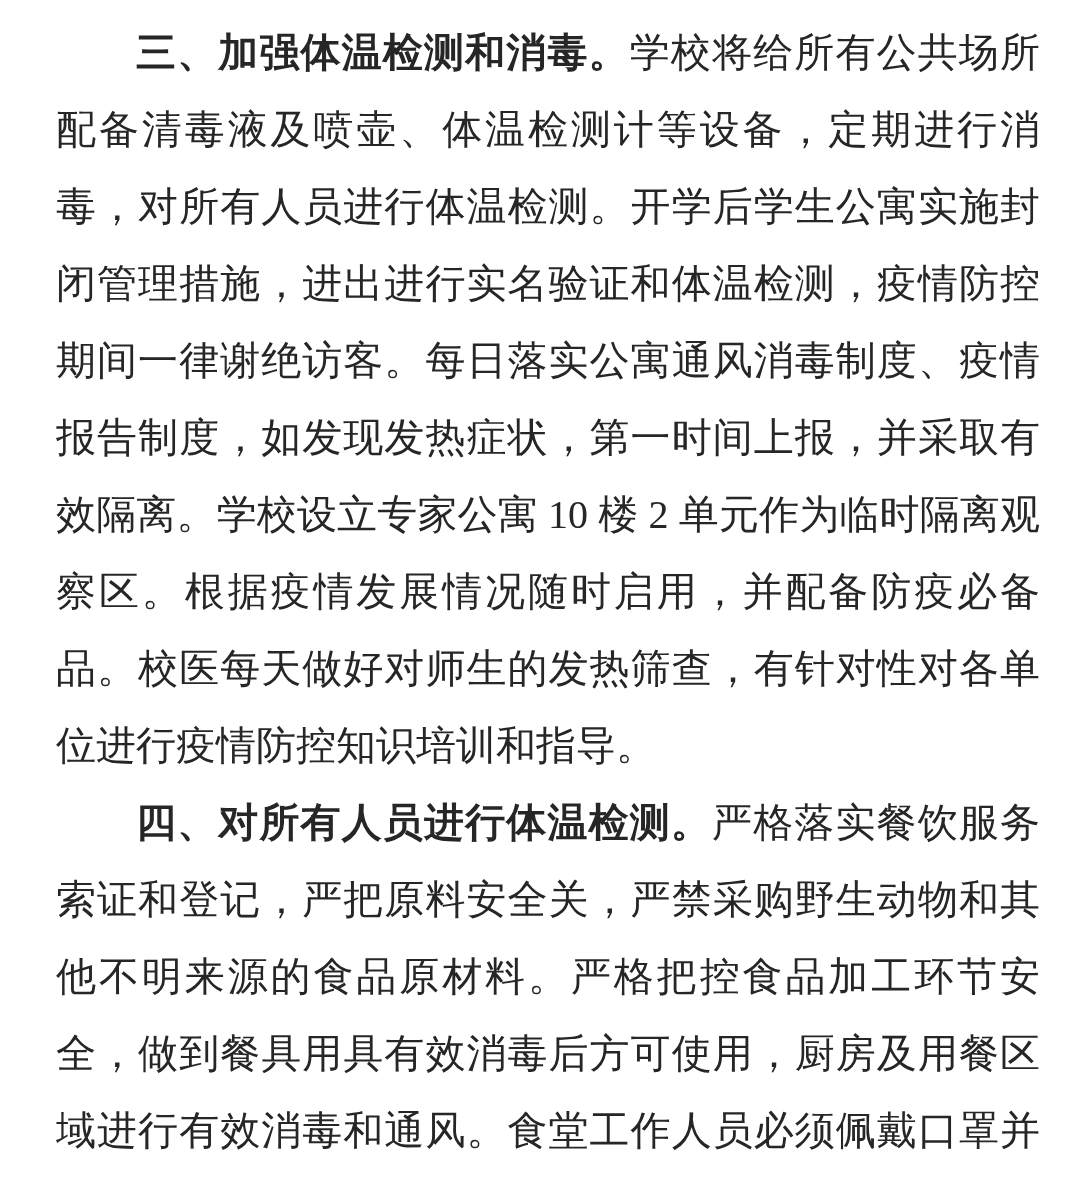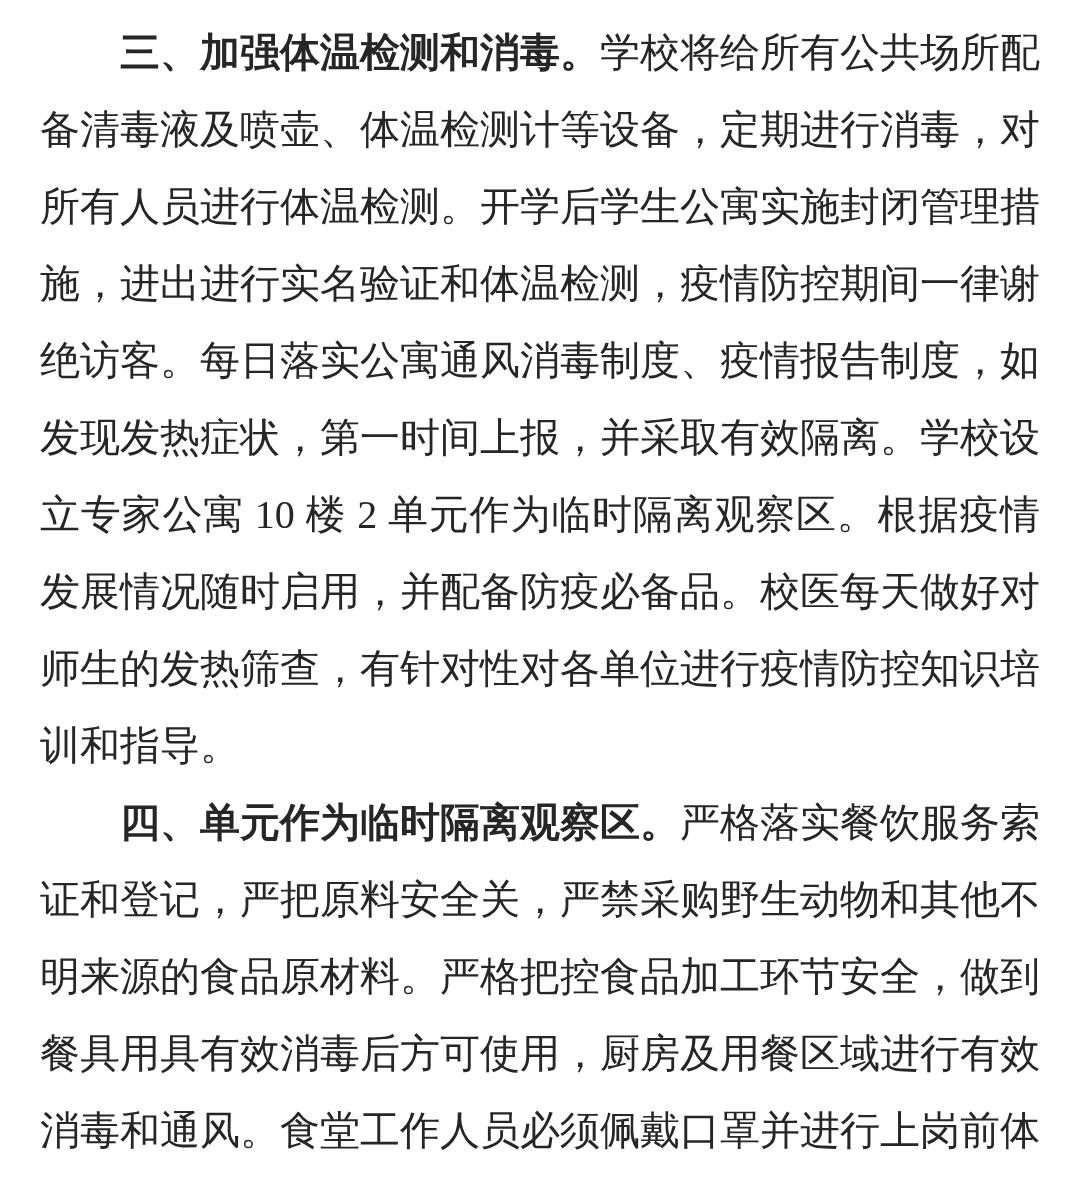--- a/index.html
+++ b/index.html
@@ -5,21 +5,21 @@
   html, body {
     margin: 0;
     padding: 0;
     background: #ffffff;
   }
   .page {
     width: 1080px;
     height: 1183px;
     box-sizing: border-box;
     background: #ffffff;
-    padding: 14px 40px 0 40px;
+    padding: 14px 40px 0 56px;
     overflow: hidden;
   }
   .doc {
     color: #262626;
     font-family: "Liberation Serif", "DejaVu Serif", serif;
     font-size: 40px;
   }
   .para {
     margin: 0;
     padding: 0;
@@ -34,16 +34,16 @@
   }
 </style>
 </head>
 <body>
 
 <div class="page">
   <div class="doc">
 
     <p class="para"><span class="heading">三、加强体温检测和消毒。</span><span>学校将给所有公共场所配备清毒液及喷壶、体温检测计等设备，定期进行消毒，对所有人员进行体温检测。开学后学生公寓实施封闭管理措施，进出进行实名验证和体温检测，疫情防控期间一律谢绝访客。每日落实公寓通风消毒制度、疫情报告制度，如发现发热症状，第一时间上报，并采取有效隔离。学校设立专家公寓 10 楼 2 单元作为临时隔离观察区。根据疫情发展情况随时启用，并配备防疫必备品。校医每天做好对师生的发热筛查，有针对性对各单位进行疫情防控知识培训和指导。</span></p>
 
-    <p class="para"><span class="heading">四、单元作为临时隔离观察区。</span><span>严格落实餐饮服务索证和登记，严把原料安全关，严禁采购野生动物和其他不明来源的食品原材料。严格把控食品加工环节安全，做到餐具用具有效消毒后方可使用，厨房及用餐区域进行有效消毒和通风。食堂工作人员必须佩戴口罩并进行上岗前体温检测。同时要做好校园生活和防疫物资供应，做好应急物资储备。</span></p>
+    <p class="para"><span class="heading">四、对所有人员进行体温检测。</span><span>严格落实餐饮服务索证和登记，严把原料安全关，严禁采购野生动物和其他不明来源的食品原材料。严格把控食品加工环节安全，做到餐具用具有效消毒后方可使用，厨房及用餐区域进行有效消毒和通风。食堂工作人员必须佩戴口罩并进行上岗前体温检测。同时要做好校园生活和防疫物资供应，做好应急物资储备。</span></p>
 
   </div>
 </div>
 
 </body></html>

